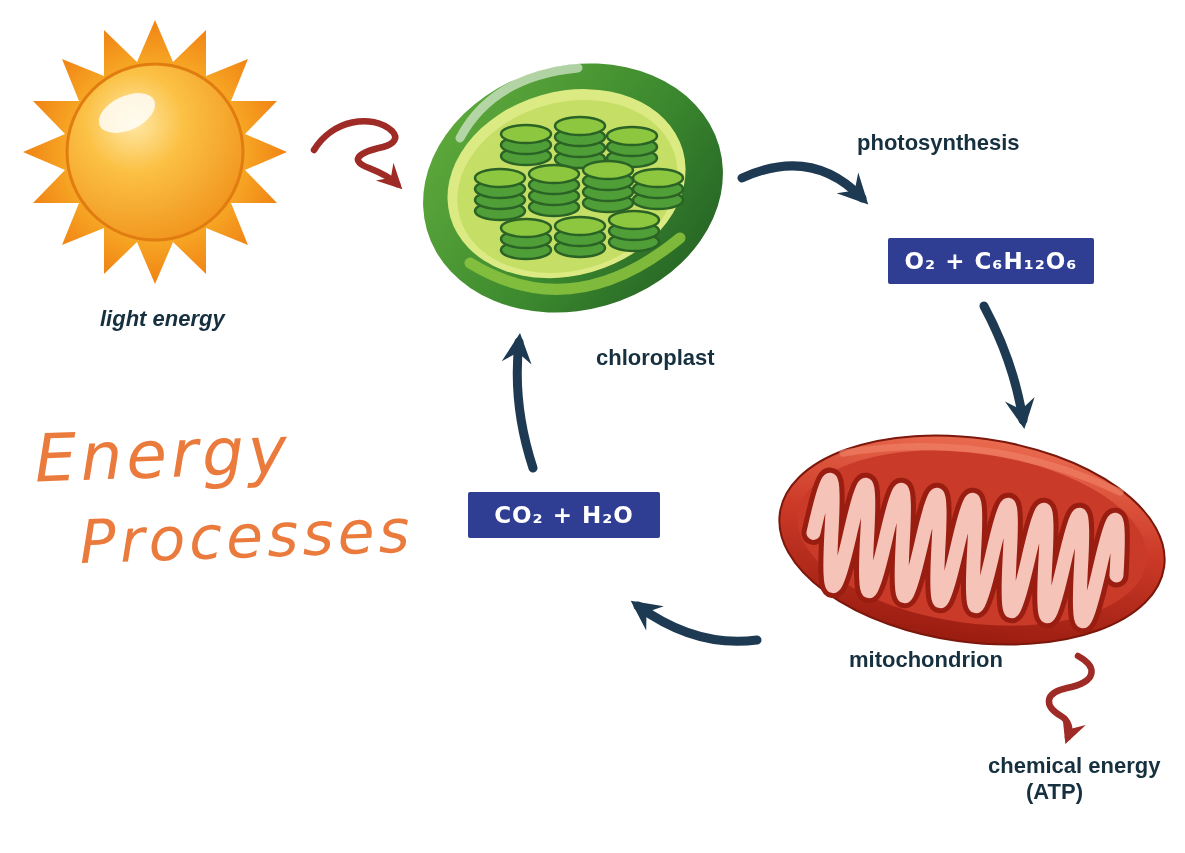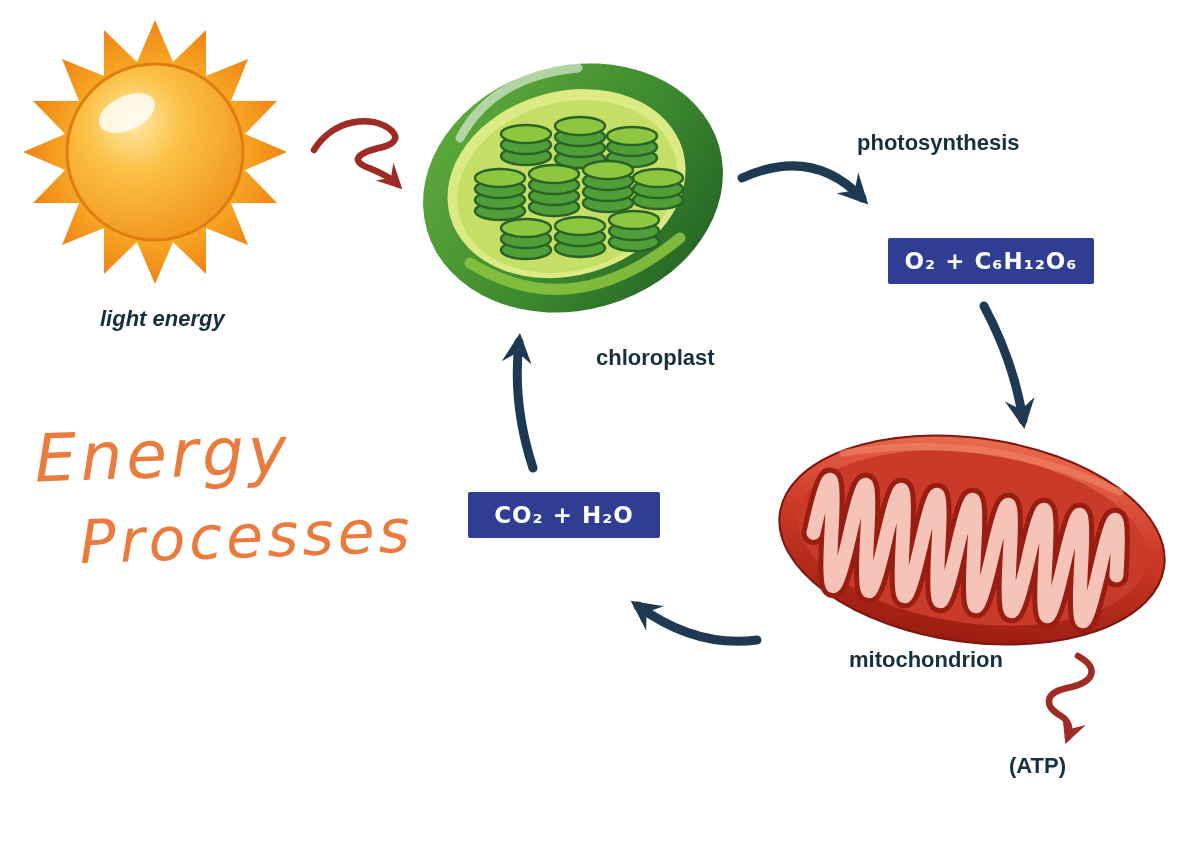--- a/index.html
+++ b/index.html
@@ -151,21 +151,22 @@
   <div class="label" style="left:100px; top:306px;font-style:italic;">light energy</div>
 
   <div class="label" style="left:596px; top:314px;margin-top:31px;">chloroplast</div>
 
   <div class="label" style="left:857px; top:130px;">photosynthesis</div>
 
   <div class="label" style="left:849px; top:647px;">mitochondrion</div>
 
 
   <div class="label" style="left:988px; top:753px;">
-    <span class="line" style="margin-left:21px;">(ATP)</span>
+    <span class="line">chemical energy</span>
+    <span class="line" style="margin-left:38px;">(ATP)</span>
   </div>
 
   <div class="formula-box" style="left:468px; top:492px; width:192px; height:46px;">CO₂ + H₂O</div>
 
   <div class="formula-box" style="left:888px; top:238px; width:206px; height:46px;">O₂ + C₆H₁₂O₆</div>
 
   <div class="handwriting">
     <div class="hw-line1">Energy</div>
     <div class="hw-line2">Processes</div>
   </div>

